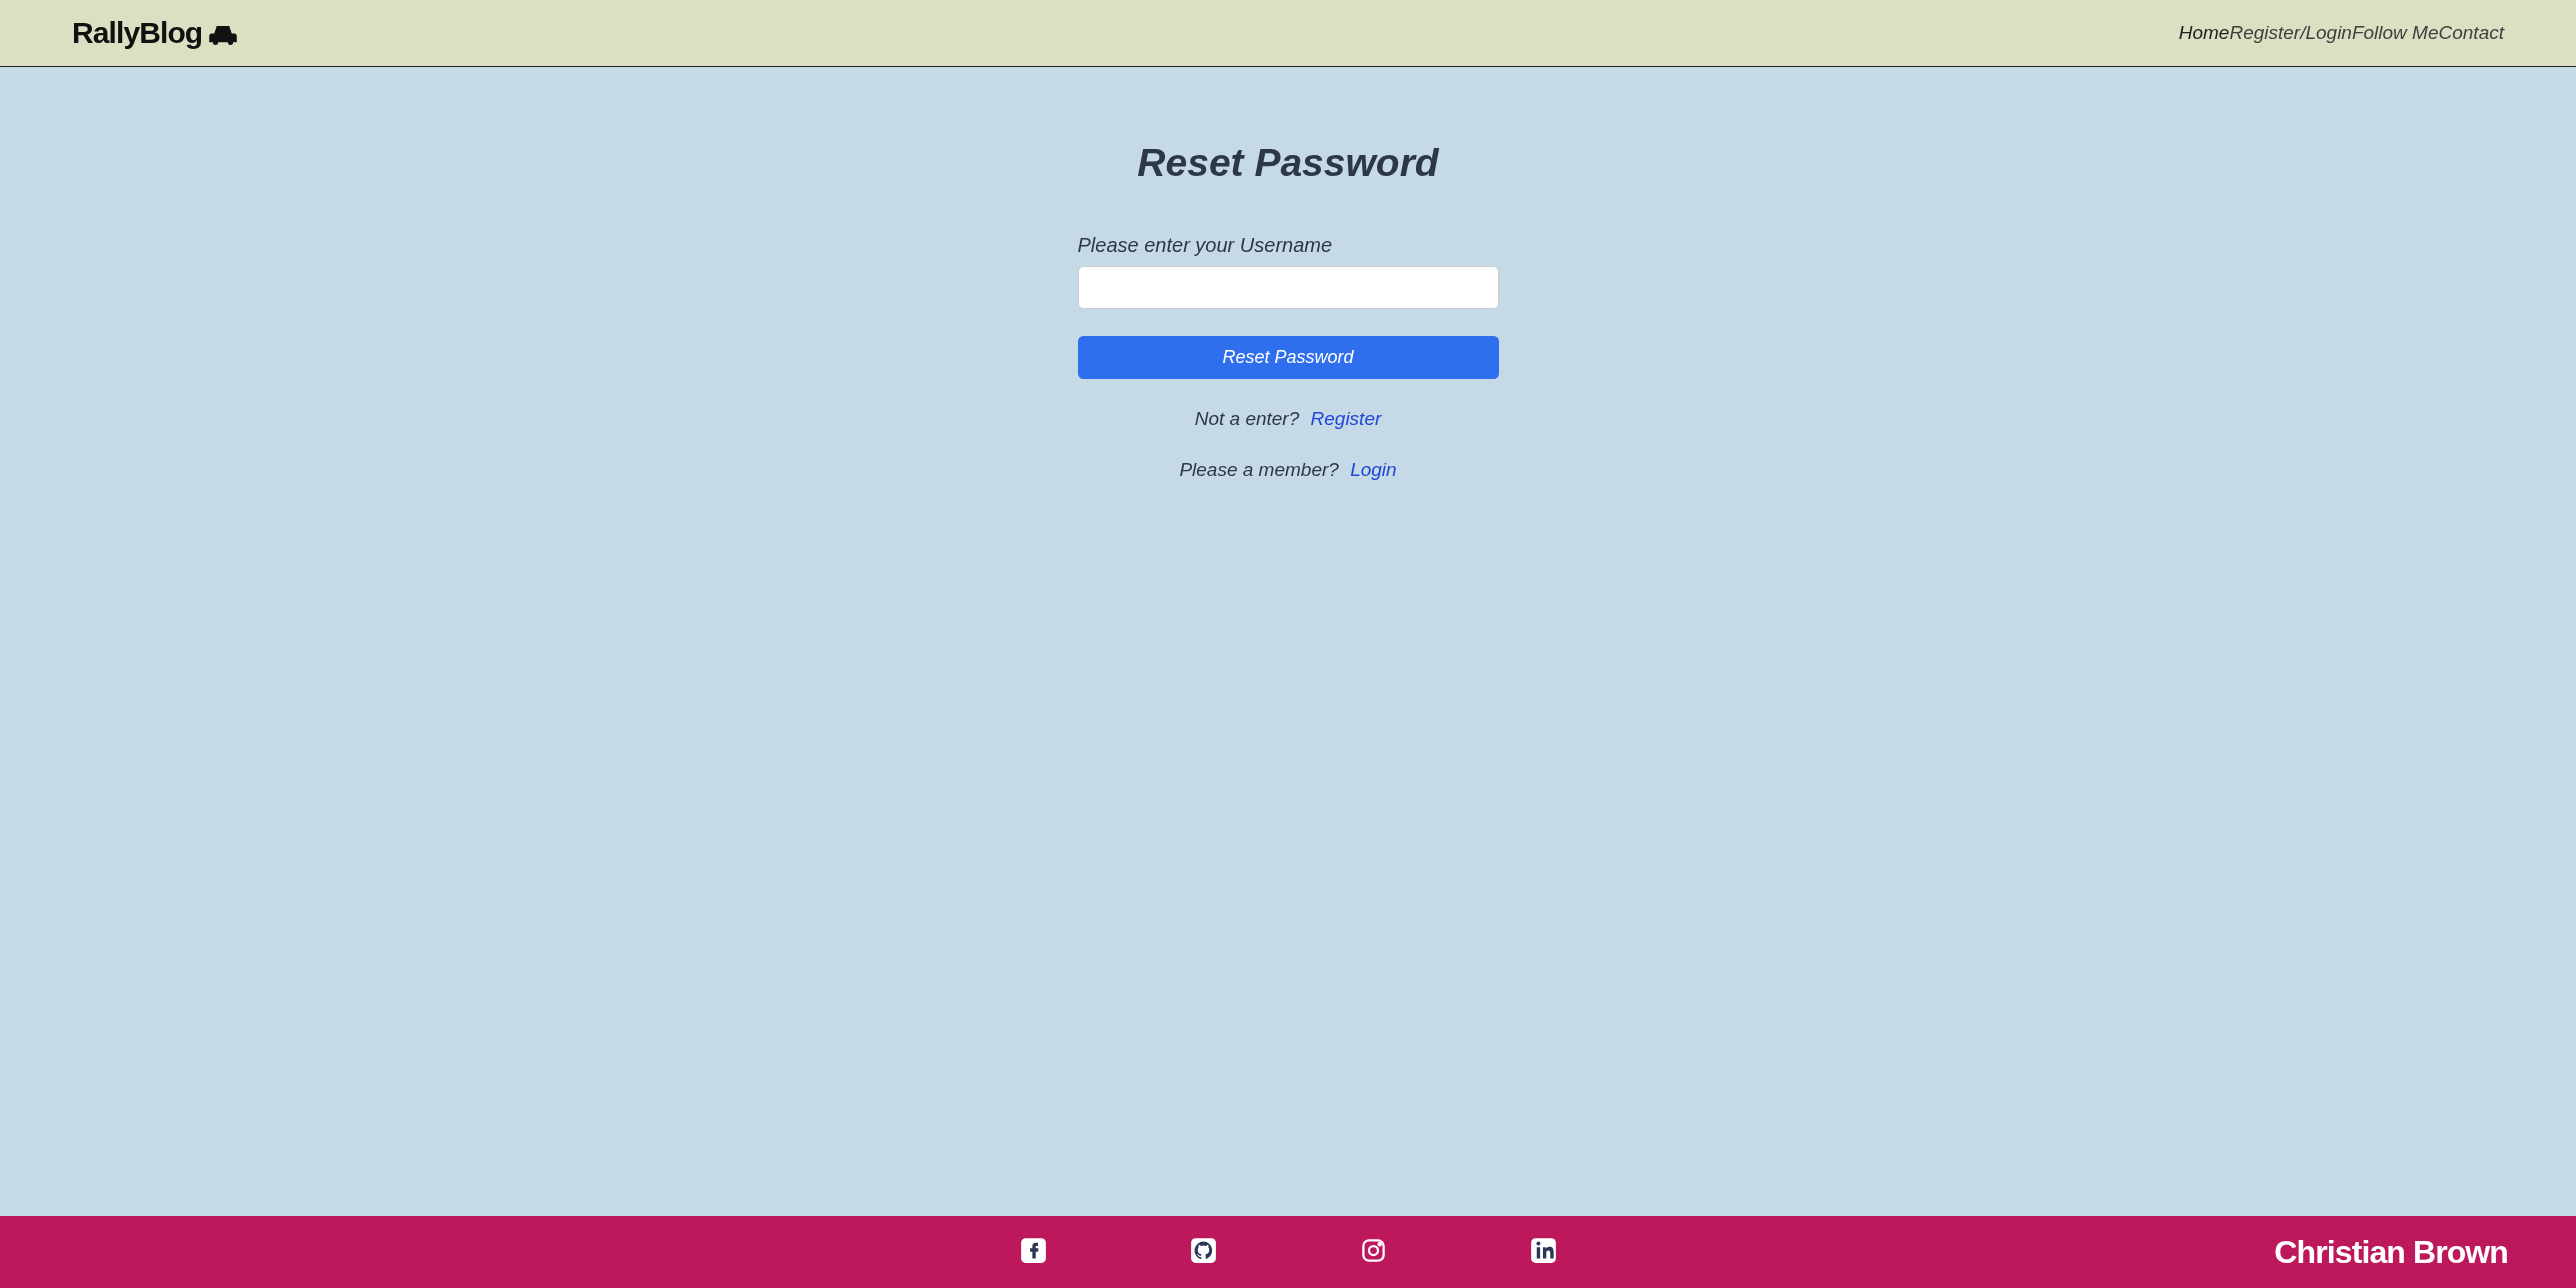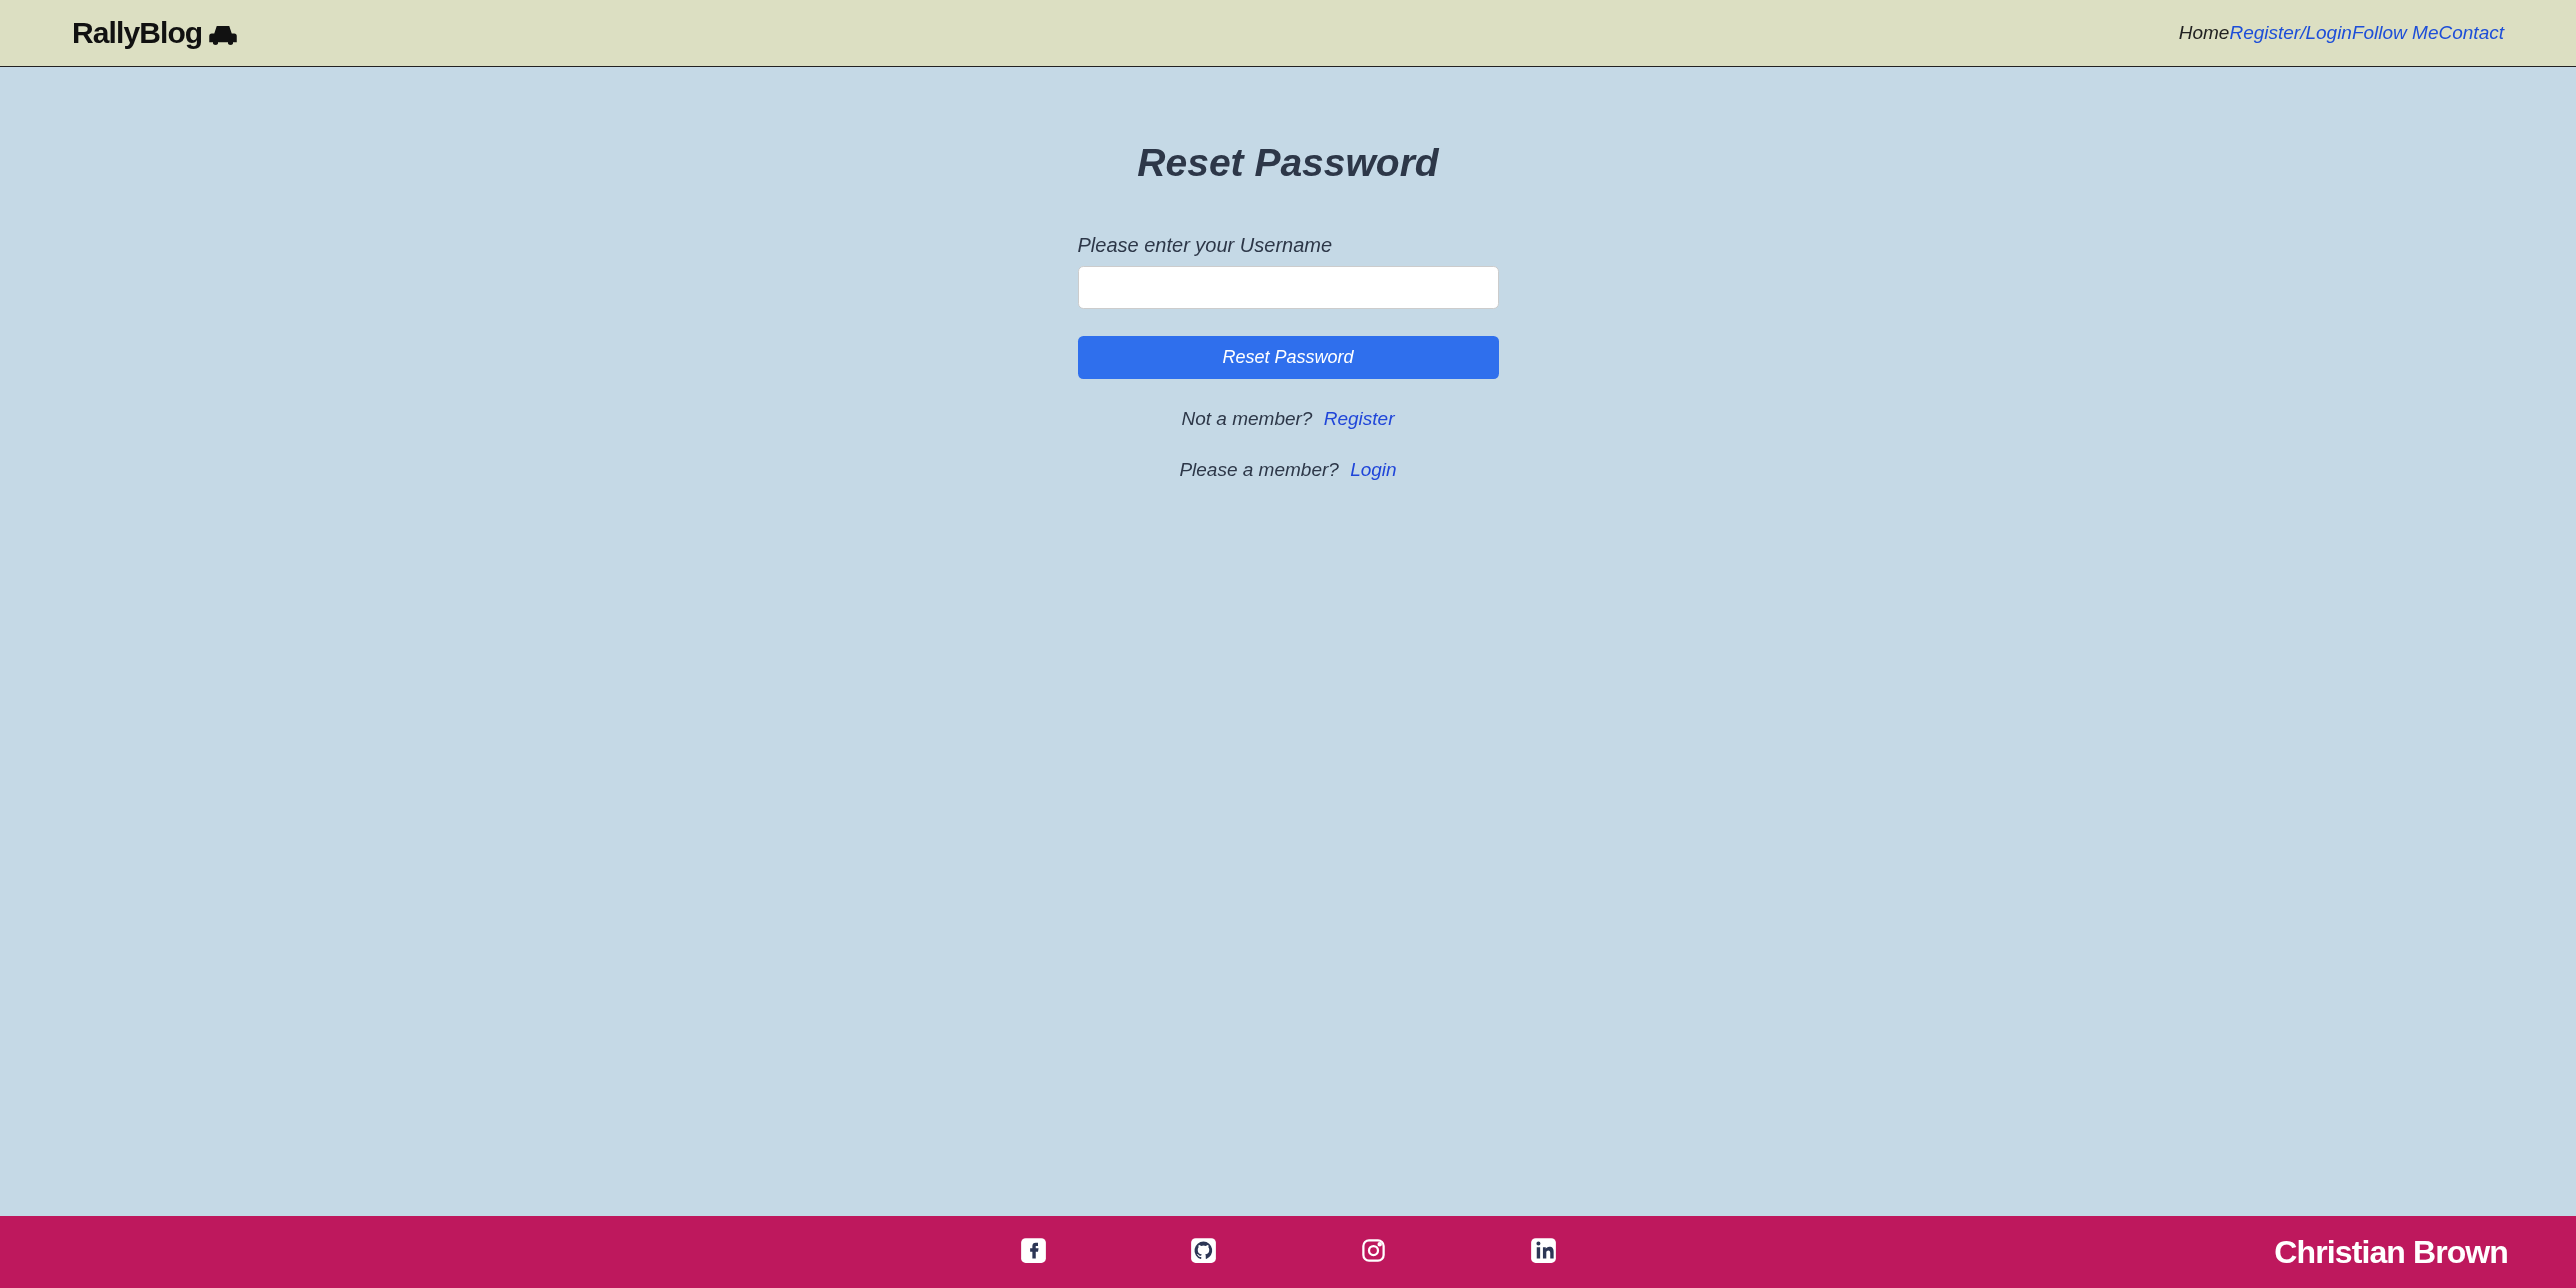--- a/index.html
+++ b/index.html
@@ -29,21 +29,21 @@
     color: #111;
     letter-spacing: -0.9px;
     justify-content: center;
   }
   .logo svg { margin-left: 5.4px; }
   .nav {
     display: flex;
     font-size: 19px;
     color: #666;
   }
-  .nav-item { cursor: pointer; color: #1d4ed8; }
+  .nav-item { cursor: pointer; color: #404040; }
   .nav-item.active { color: #222; font-weight: 500; }
   
   .main {
     flex: 1;
     display: flex;
     justify-content: center;
     padding-top: 74px;
   }
   .card {
     width: 421px;
@@ -137,21 +137,21 @@
   </nav>
 </header>
 
 <main class="main">
   <div class="card">
     <h1 class="title">Reset Password</h1>
     <div class="label">Please enter your Username</div>
     <input class="input" type="text" value="" style="">
     <button class="btn">Reset Password</button>
     <div class="sub-row">
-      <span>Not a member?</span>
+      <span>Not a enter?</span>
       <span class="link">Register</span>
     </div>
     <div class="sub-row">
       <span>Please a member?</span>
       <span class="link">Login</span>
     </div>
   </div>
 </main>
 
 <footer class="footer">

